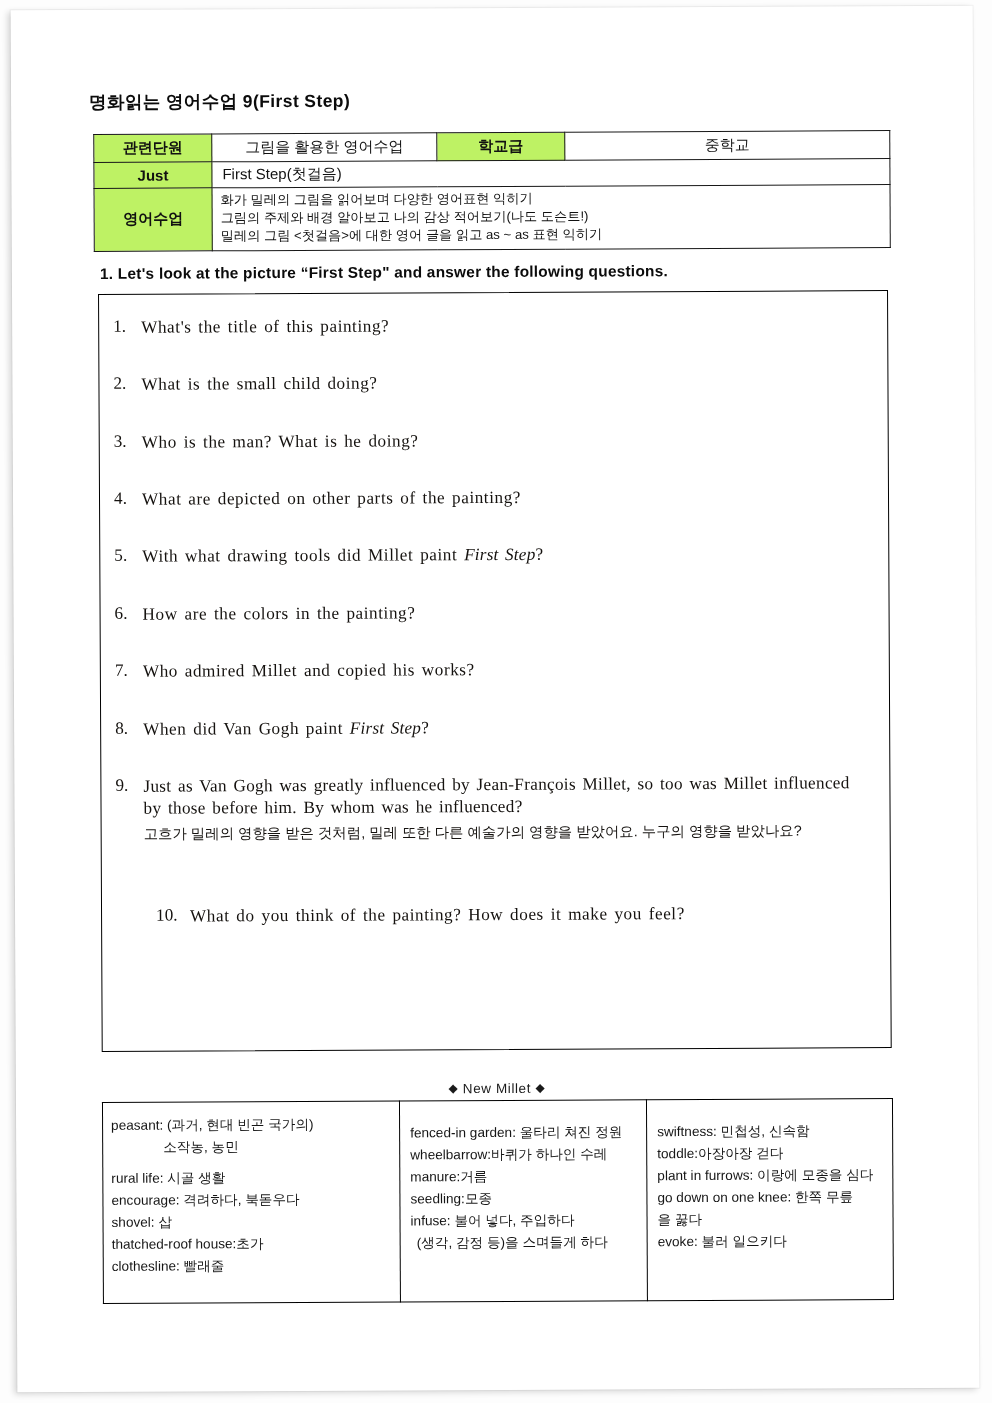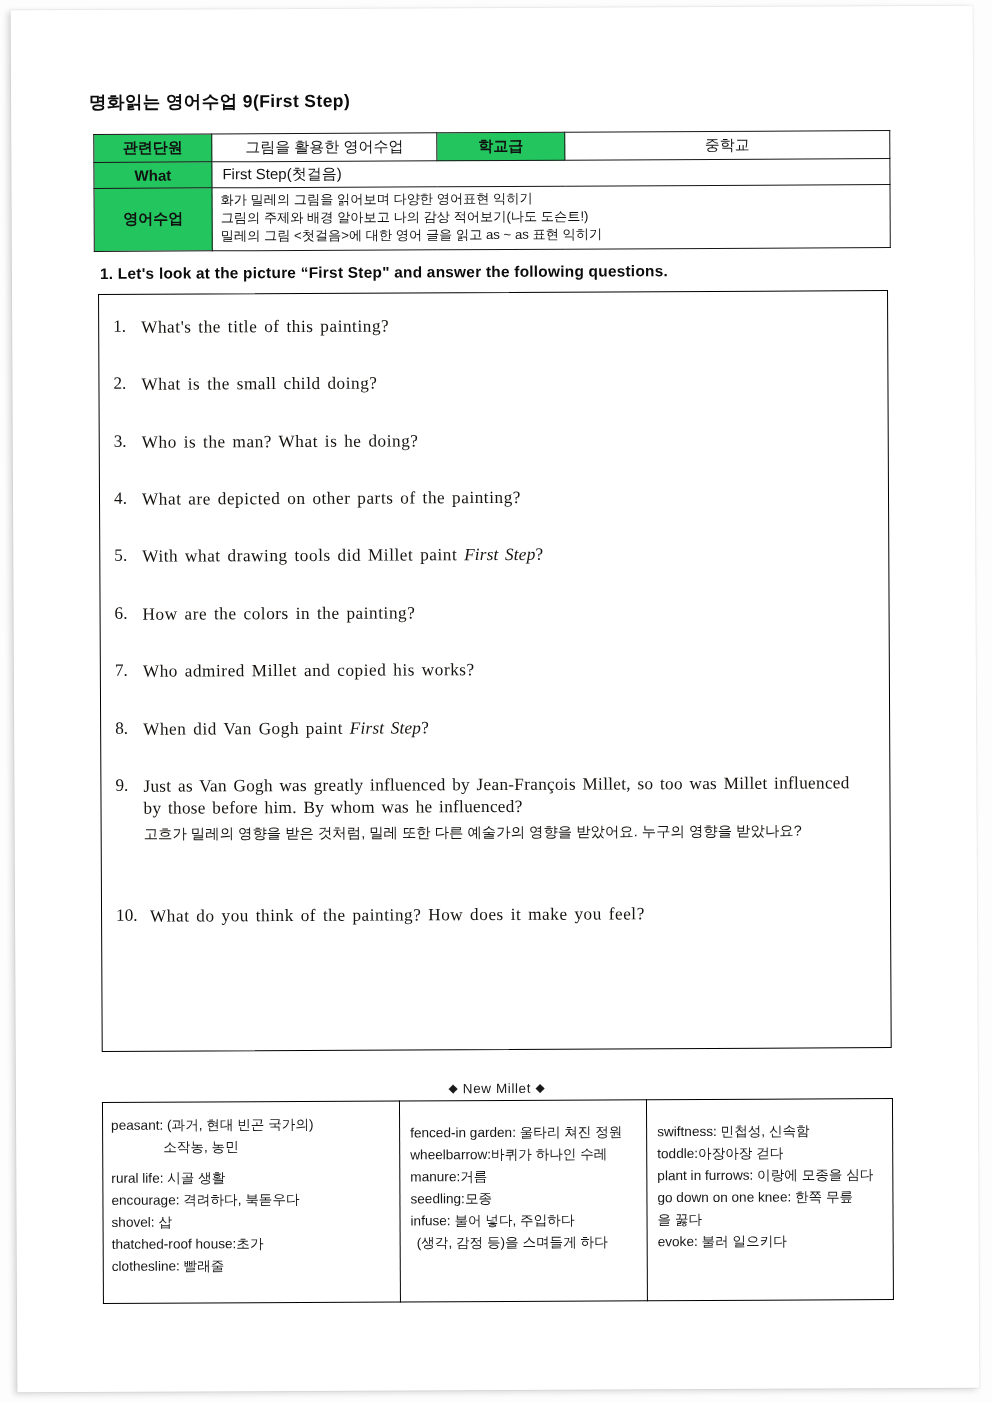--- a/index.html
+++ b/index.html
@@ -62,21 +62,21 @@
     font-family: "Liberation Sans", sans-serif;
   }
   .info-table td {
     border: 1px solid #171717;
     padding: 2px 6px;
     vertical-align: middle;
     font-size: 14.5px;
     color: #111;
   }
   .info-table td.lbl {
-    background: #22c55e;
+    background: #bef264;
     text-align: center;
     font-weight: bold;
     font-size: 15px;
     padding: 4px 2px;
   }
   .info-table td.val {
     background: #ffffff;
     text-align: left;
     padding-left: 10px;
     font-size: 15px;
@@ -132,21 +132,21 @@
     align-items: flex-start;
     margin-bottom: 35px;
   }
   .q-num {
     flex: 0 0 auto;
     width: 28px;
     text-align: left;
     font-family: "Liberation Serif", serif;
     font-size: 17.2px;
   }
-  .q-num.wide { width: 34px; }
+  .q-num.wide { width: 34px; margin-left: 40px; }
   .q-text {
     flex: 1 1 auto;
     line-height: 1.30;
     letter-spacing: 0.55px;
     word-spacing: 2.0px;
   }
   .q-text i { letter-spacing: 0.2px; }
   .q-text .ko {
     display: block;
     font-family: "Liberation Sans", sans-serif;
@@ -216,21 +216,21 @@
           <col style="width:325px">
         </colgroup>
         <tbody>
           <tr>
             <td class="lbl">관련단원</td>
             <td class="val-center">그림을 활용한 영어수업</td>
             <td class="lbl">학교급</td>
             <td class="val-center">중학교</td>
           </tr>
           <tr>
-            <td class="lbl">What</td>
+            <td class="lbl">Just</td>
             <td class="val" colspan="3">First Step(첫걸음)</td>
           </tr>
           <tr>
             <td class="lbl">영어수업</td>
             <td class="val subject-cell" colspan="3">
               <div>화가 밀레의 그림을 읽어보며 다양한 영어표현 익히기</div>
               <div>그림의 주제와 배경 알아보고 나의 감상 적어보기(나도 도슨트!)</div>
               <div>밀레의 그림 &lt;첫걸음&gt;에 대한 영어 글을 읽고 as ~ as 표현 익히기</div>
             </td>
           </tr>

